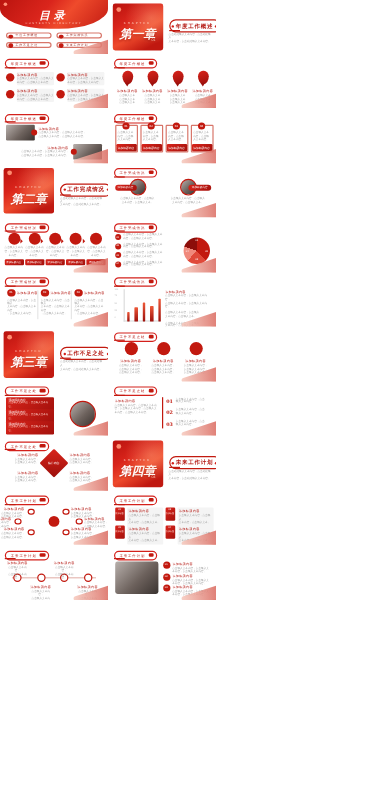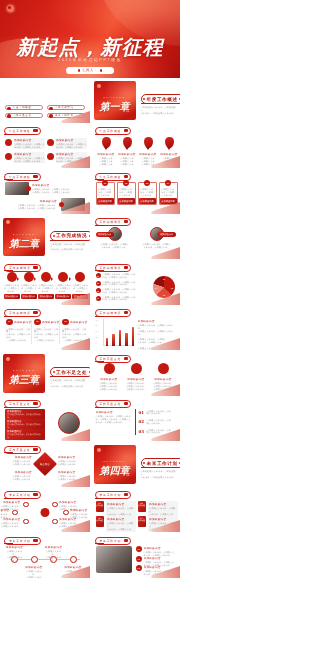--- a/index.html
+++ b/index.html
@@ -121,35 +121,28 @@
 
   .bar { background:linear-gradient(180deg,#ef5a3a,#9c100c); border-radius:.6px; }
   .axis { background:#ddd; }
   .numbig { font-family:"DejaVu Serif",serif; font-size:4px; font-weight:700; color:#c2190f; }
 </style>
 </head>
 <body>
 
 <div class="page">
 
-  <div class="cover">
-    <div class="g1"></div>
-    <div class="arc"></div>
-    <div class="ribA"></div>
-    <div class="ribB"></div>
-    <div class="seal"></div>
-    <div class="cover-title">新起点，新征程</div>
-    <div class="cover-sub">2025年年终总结PPT模板</div>
-    <div class="cover-pill">
-      <span class="dot"></span><span>汇报人：</span><span class="dot"></span>
-    </div>
-  </div>
 
   <div class="grid" id="grid">
       <div class="slide">
+        <div class="toc-hero">
+        <div class="sl"></div>
+        <div class="big">目录</div>
+        <div class="en">CONTENTS DIRECTORY</div>
+      </div>
         <div class="toc-row" style="left:5px;top:27px;width:38px">
         <span class="bul"></span>
         <span>年度工作概述</span>
         </div>
         <div class="toc-row" style="left:47px;top:27px;width:38px">
         <span class="bul"></span>
         <span>工作完成情况</span>
         </div>
         <div class="toc-row" style="left:5px;top:34.5px;width:38px">
         <span class="bul"></span>

